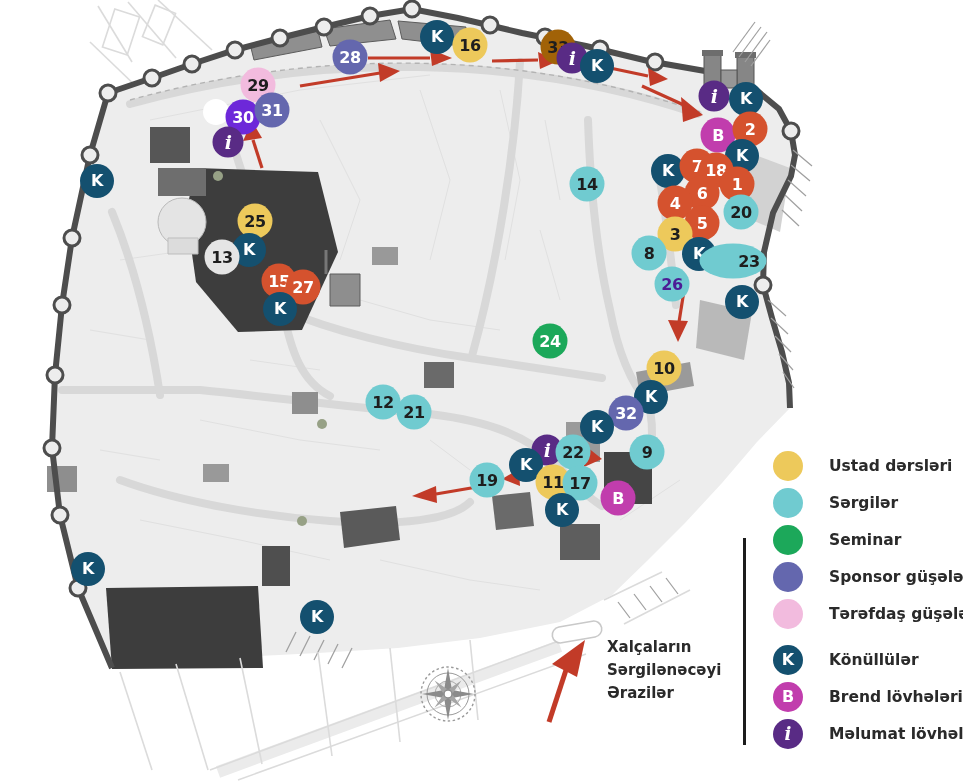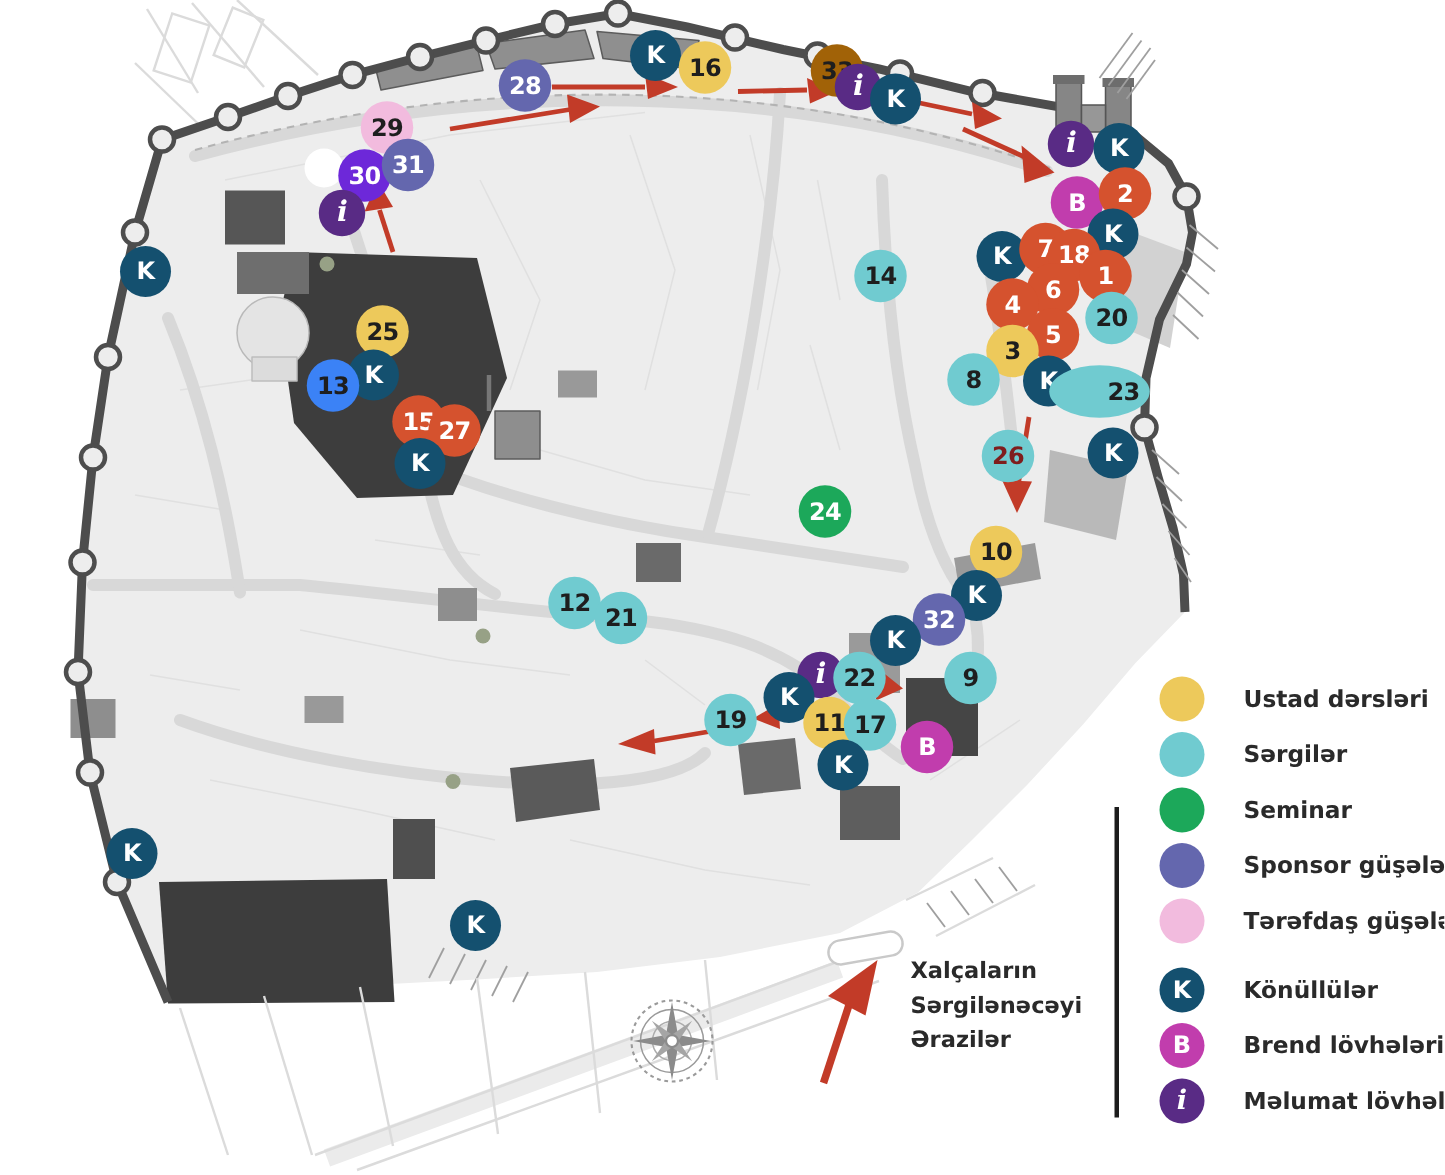--- a/index.html
+++ b/index.html
@@ -263,26 +263,26 @@
       <div class="marker event" style="left: 716px; top: 170px; background: rgb(213, 82, 46); color: rgb(255, 255, 255);">18</div>
       <div class="marker event" style="left: 737px; top: 184px; background: rgb(213, 82, 46); color: rgb(255, 255, 255);">1</div>
       <div class="marker event" style="left: 702px; top: 193px; background: rgb(213, 82, 46); color: rgb(255, 255, 255);">6</div>
       <div class="marker event" style="left: 675px; top: 203px; background: rgb(213, 82, 46); color: rgb(255, 255, 255);">4</div>
       <div class="marker exhibit" style="left: 741px; top: 212px; background: rgb(112, 203, 208); color: rgb(30, 30, 30);">20</div>
       <div class="marker event" style="left: 702px; top: 223px; background: rgb(213, 82, 46); color: rgb(255, 255, 255);">5</div>
       <div class="marker master" style="left: 675px; top: 234px; background: rgb(237, 201, 91); color: rgb(30, 30, 30);">3</div>
       <div class="marker exhibit" style="left: 649px; top: 253px; background: rgb(112, 203, 208); color: rgb(30, 30, 30);">8</div>
       <div class="marker volunteer" style="left: 699px; top: 254px; background: rgb(20, 80, 111); color: rgb(255, 255, 255);">K</div>
       <div class="marker exhibit" style="left: 733px; top: 261px; background: rgb(112, 203, 208); color: rgb(30, 30, 30); padding-left: 32px;">23</div>
-      <div class="marker exhibit" style="left: 672px; top: 304px; background: rgb(112, 203, 208); color: #7f1d1d;">26</div>
+      <div class="marker exhibit" style="left: 672px; top: 284px; background: rgb(112, 203, 208); color: #4c1d95;">26</div>
       <div class="marker volunteer" style="left: 742px; top: 302px; background: rgb(20, 80, 111); color: rgb(255, 255, 255);">K</div>
       <div class="marker exhibit" style="left: 587px; top: 184px; background: rgb(112, 203, 208); color: rgb(30, 30, 30); text-align: right;">14</div>
       <div class="marker master" style="left: 255px; top: 221px; background: rgb(237, 201, 91); color: rgb(30, 30, 30);">25</div>
       <div class="marker volunteer" style="left: 249px; top: 250px; background: rgb(20, 80, 111); color: rgb(255, 255, 255);">K</div>
-      <div class="marker exhibit" style="left: 222px; top: 257px; background: #3b82f6; color: rgb(30, 30, 30);">13</div>
+      <div class="marker exhibit" style="left: 222px; top: 257px; background: #e5e5e5; color: rgb(30, 30, 30);">13</div>
       <div class="marker event" style="left: 279px; top: 281px; background: rgb(213, 82, 46); color: rgb(255, 255, 255);">15</div>
       <div class="marker event" style="left: 303px; top: 287px; background: rgb(213, 82, 46); color: rgb(255, 255, 255);">27</div>
       <div class="marker volunteer" style="left: 280px; top: 309px; background: rgb(20, 80, 111); color: rgb(255, 255, 255);">K</div>
       <div class="marker seminar" style="left: 550px; top: 341px; background: rgb(28, 168, 90); color: rgb(255, 255, 255);">24</div>
       <div class="marker master" style="left: 664px; top: 368px; background: rgb(237, 201, 91); color: rgb(30, 30, 30);">10</div>
       <div class="marker volunteer" style="left: 651px; top: 397px; background: rgb(20, 80, 111); color: rgb(255, 255, 255);">K</div>
       <div class="marker sponsor" style="left: 626px; top: 413px; background: rgb(100, 103, 174); color: rgb(255, 255, 255);">32</div>
       <div class="marker volunteer" style="left: 597px; top: 427px; background: rgb(20, 80, 111); color: rgb(255, 255, 255);">K</div>
       <div class="marker exhibit" style="left: 383px; top: 402px; background: rgb(112, 203, 208); color: rgb(30, 30, 30);">12</div>
       <div class="marker exhibit" style="left: 414px; top: 412px; background: rgb(112, 203, 208); color: rgb(30, 30, 30);">21</div>

